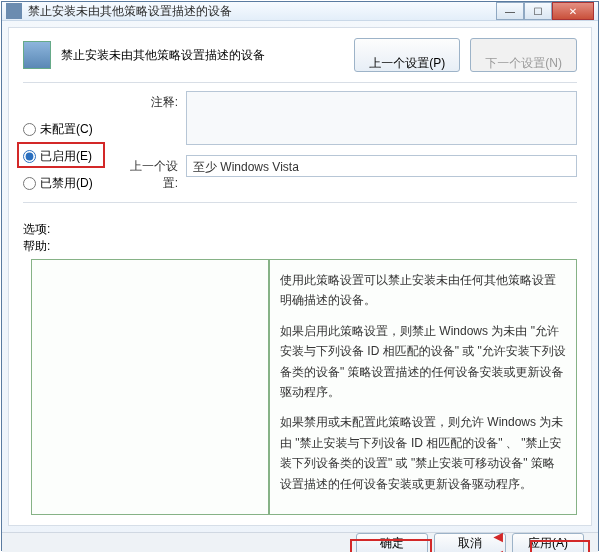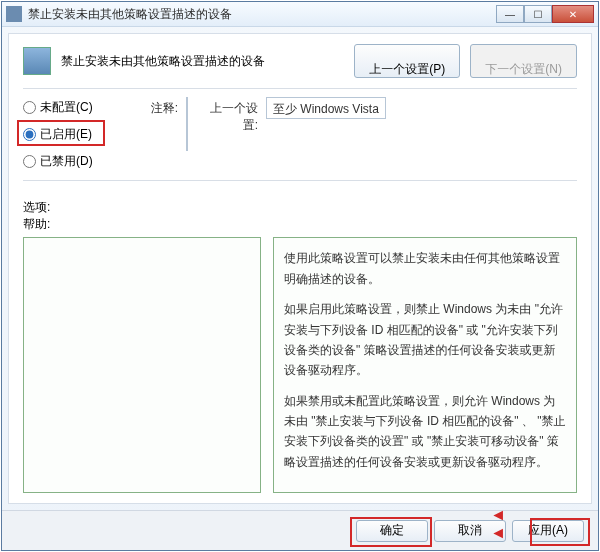--- a/index.html
+++ b/index.html
@@ -25,29 +25,29 @@
 .hr { border: 0; border-top: 1px solid #d8dee6; margin: 10px 0 8px; }
 
 .config-row { display: flex; }
 .radios { width: 95px; display: flex; flex-direction: column; gap: 10px; padding-top: 2px; justify-content: flex-end; }
 .radio-item { display: flex; align-items: center; gap: 4px; position: relative; }
 .radio-item input { accent-color: #2a6fbf; }
 
 .highlight-box { position: absolute; border: 2px solid #d32828; pointer-events: none; }
 .hl-enabled { left: -6px; top: -6px; width: 88px; height: 26px; }
 
-.rightcol { flex: 1; display: flex; flex-direction: row; gap: 10px; }
+.rightcol { flex: 1; display: flex; flex-direction: column; gap: 10px; }
 .field-row { display: flex; align-items: flex-start; gap: 8px; }
 .field-label { width: 60px; text-align: right; color: #333; padding-top: 3px; }
 .comment-box { flex: 1; height: 54px; border: 1px solid #b7c6d6; background: #f7f9fb; }
 .platform-box { flex: 1; height: 22px; border: 1px solid #b7c6d6; background: #fff; padding: 3px 6px; color: #333; }
 
 .panels-labels { display: flex; margin-top: 10px; flex-direction: column; }
 .panels-labels .lbl-left { width: 250px; }
-.panels { display: flex; gap: 12px; flex: 1; margin-top: 4px; }
+.panels { display: flex; gap: 0; flex: 1; margin-top: 4px; margin-left: 8px; }
 .panel { border: 1px solid #86b286; background: #fcfefc; padding: 10px; font-size: 12px; line-height: 1.7; color: #333; overflow: hidden; }
 .panel.left { width: 238px; }
 .panel.right { flex: 1; }
 .panel.right p { margin-bottom: 10px; }
 
 .footer { height: 44px; background: #eef2f6; border-top: 1px solid #d0d8e2; display: flex; align-items: center; justify-content: flex-end; padding-right: 14px; gap: 6px; position: relative; }
 .fbtn { height: 22px; width: 72px; border: 1px solid #9db3c8; background: linear-gradient(#fdfdfd,#e7eef6); border-radius: 3px; font-size: 12px; cursor: pointer; }
 .hl-ok { position: absolute; border: 2px solid #d32828; width: 82px; height: 30px; right: 166px; top: 6px; pointer-events: none; }
 .hl-apply { position: absolute; border: 2px solid #d32828; width: 60px; height: 28px; right: 8px; top: 7px; pointer-events: none; }
 .arrow { position: absolute; right: 92px; top: -4px; color: #d32828; font-size: 16px; line-height: 1; }

